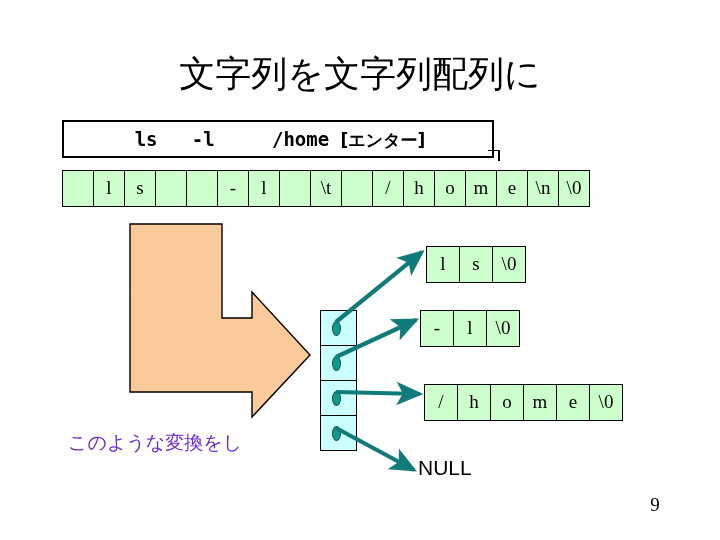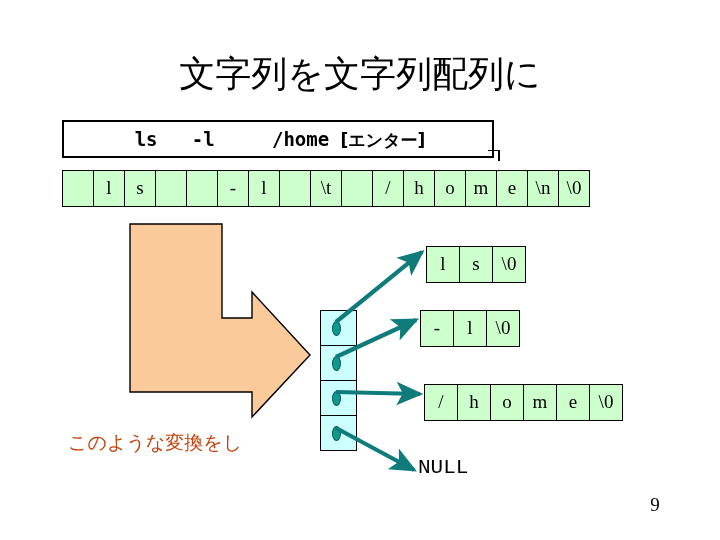--- a/index.html
+++ b/index.html
@@ -139,35 +139,35 @@
     border: 1px solid #0a5c55;
     border-radius: 50%;
     box-sizing: border-box;
   }
 
   
   #null-label {
     position: absolute;
     left: 418px;
     top: 456px;
-    font-family: Liberation Mono, monospace;
+    font-family: Liberation Sans, sans-serif;
     font-size: 21px;
     color: #000000;
     white-space: nowrap;
   }
 
   
   #caption {
     position: absolute;
     left: 68px;
     top: 428px;
     font-family: "DejaVu Sans", sans-serif;
     font-size: 19px;
     line-height: 28px;
-    color: #c2410c;
+    color: #6d28d9;
     white-space: nowrap;
   }
 
   
   #page-num {
     position: absolute;
     left: 640px;
     top: 494px;
     width: 30px;
     text-align: center;

